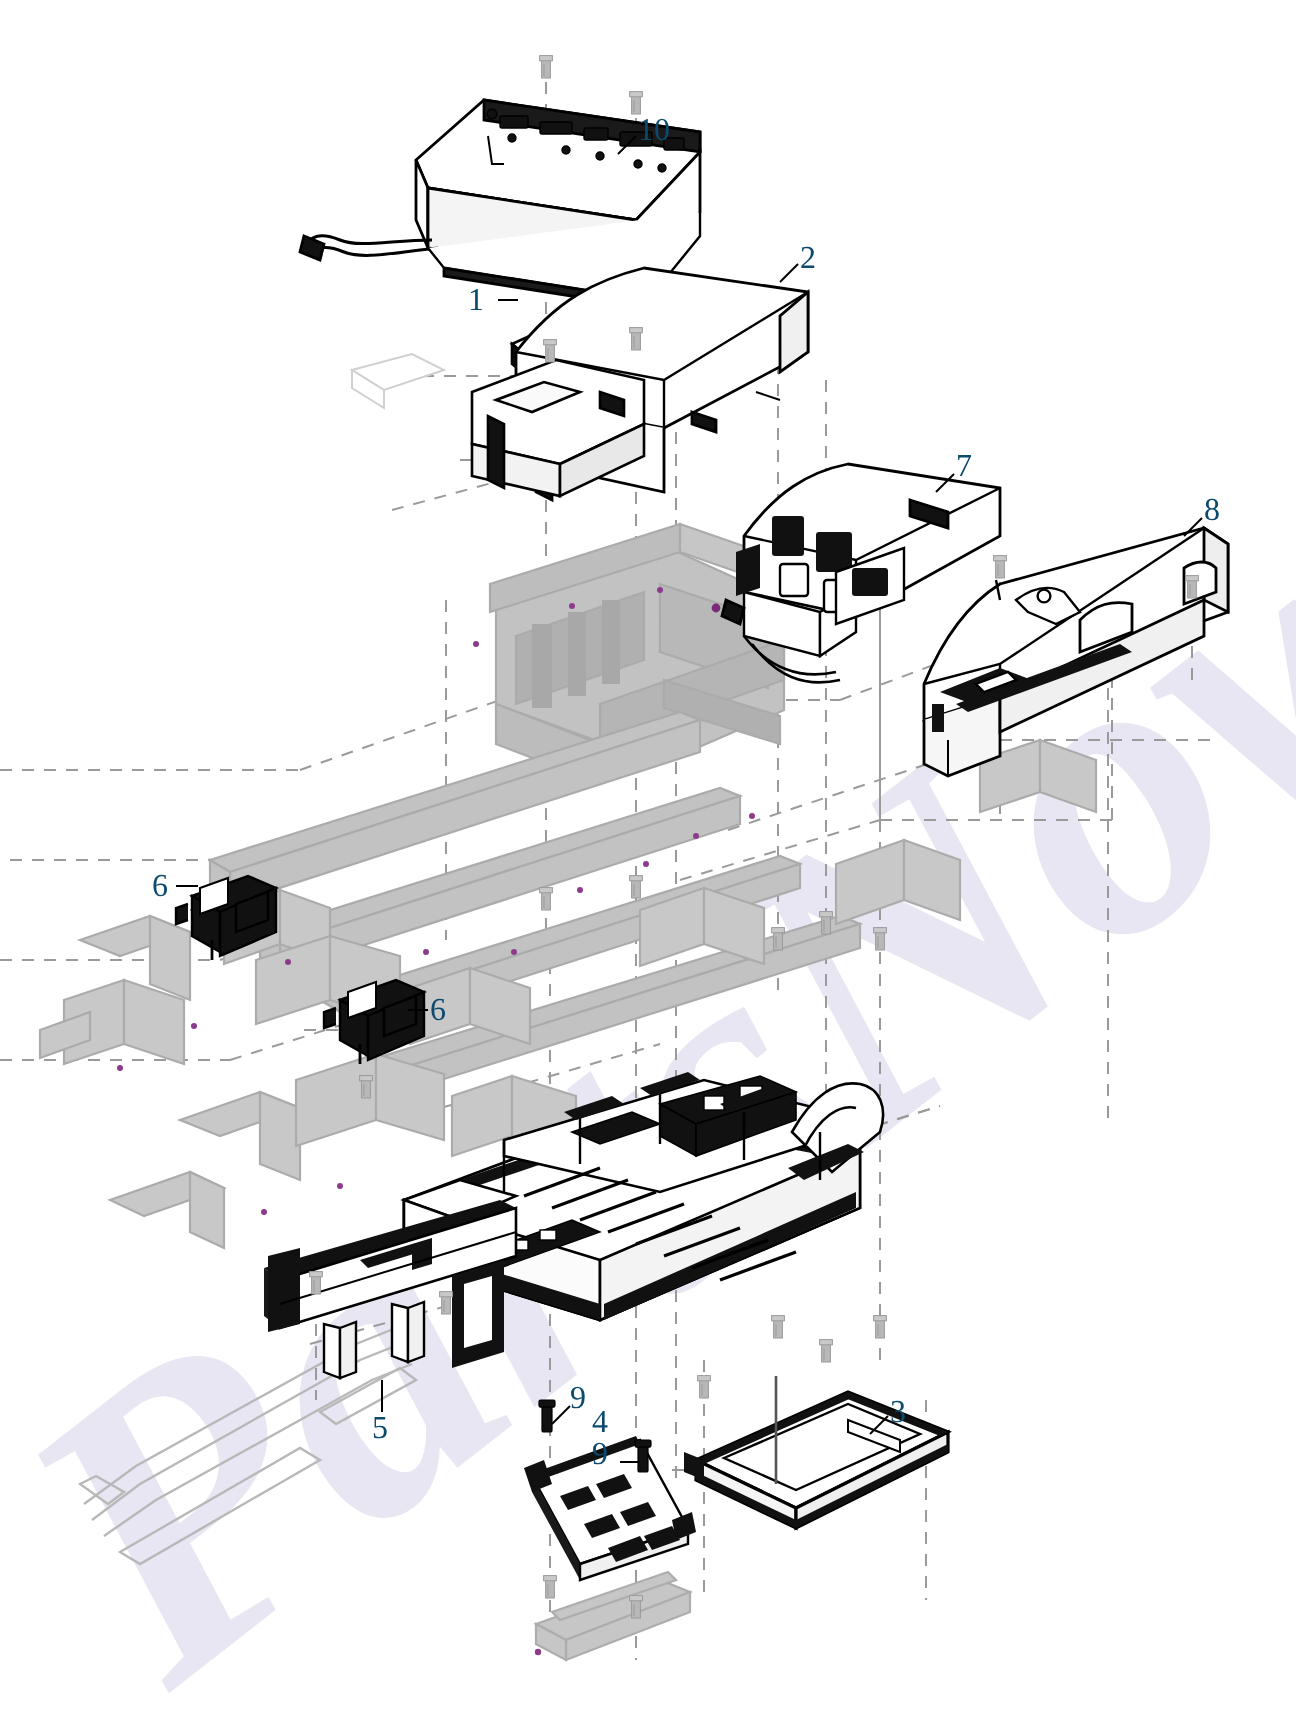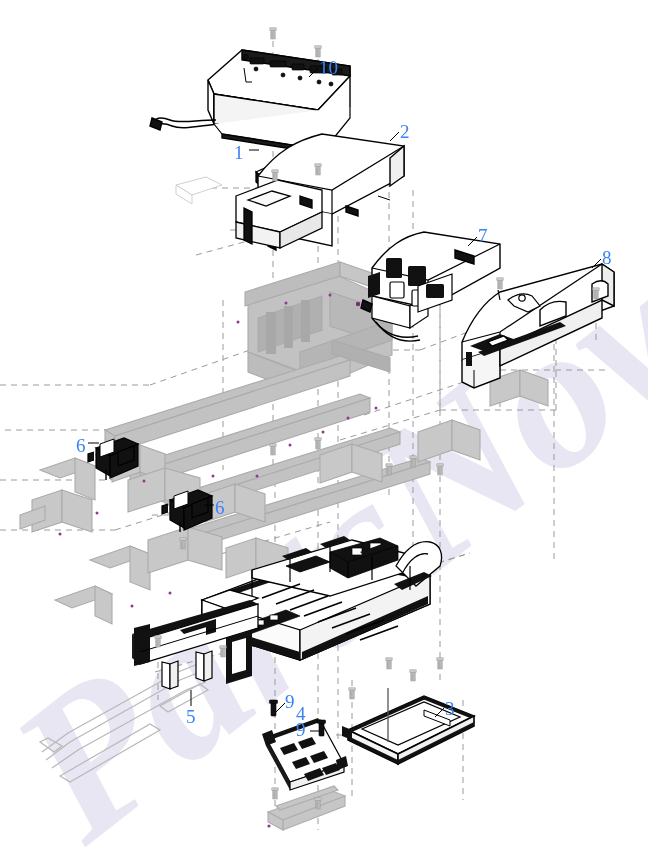--- a/index.html
+++ b/index.html
@@ -43,23 +43,23 @@
     z-index: 2;
   }
   #diagram-svg {
     display: block;
     width: 648px;
     height: 864px;
   }
   .callout {
     position: absolute;
     z-index: 3;
-    color: #3b82f6;
+    color: #0c4a6e;
     font-family: "Liberation Serif", serif;
-    font-size: 19px;
+    font-size: 16px;
     font-weight: 400;
     line-height: 1;
     user-select: none;
   }
 </style>
 </head>
 <body>
 
 <div id="page">
 

